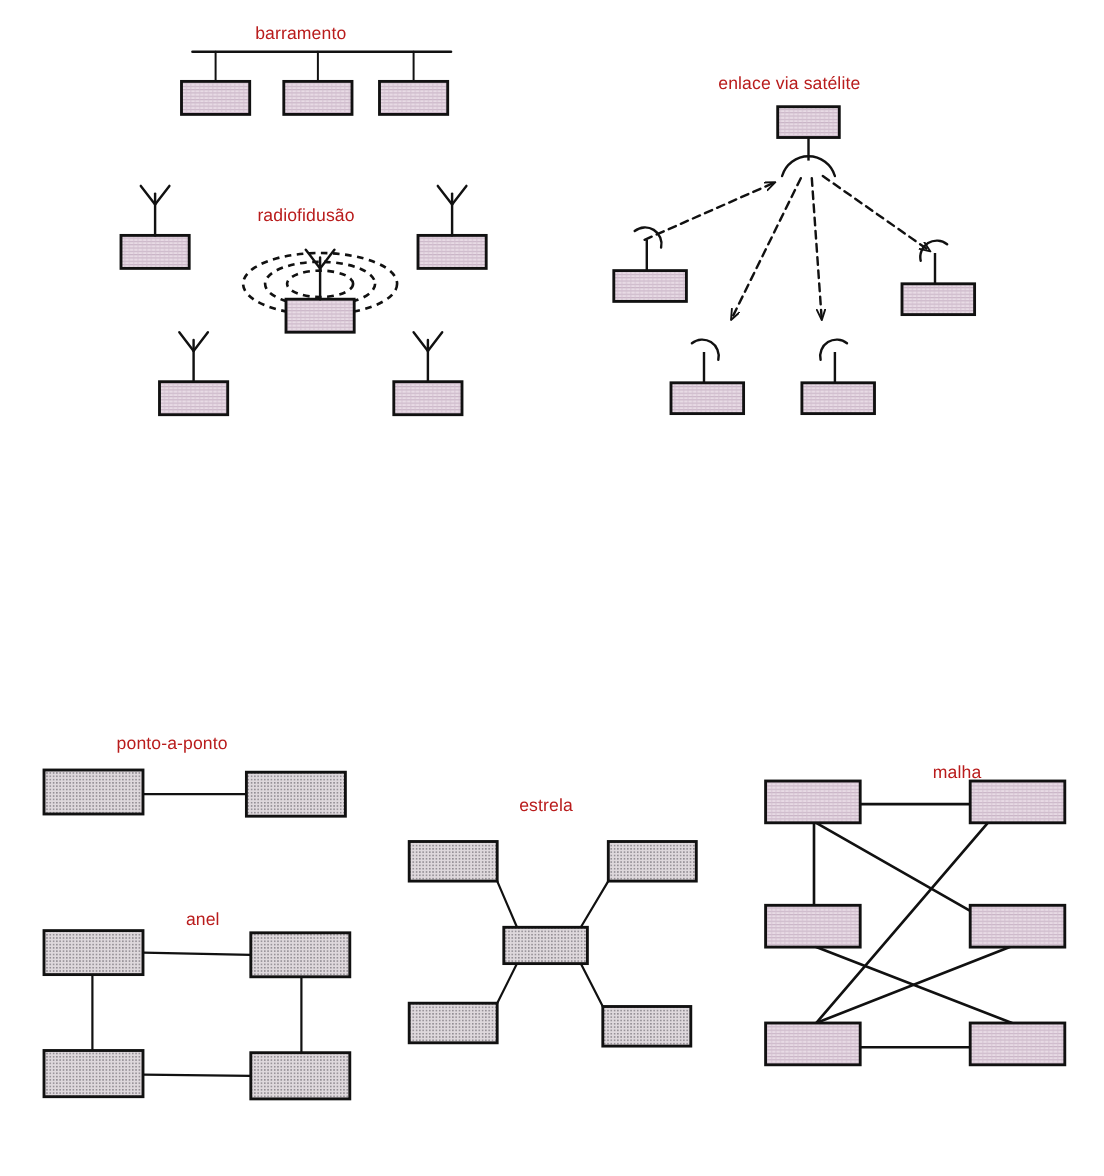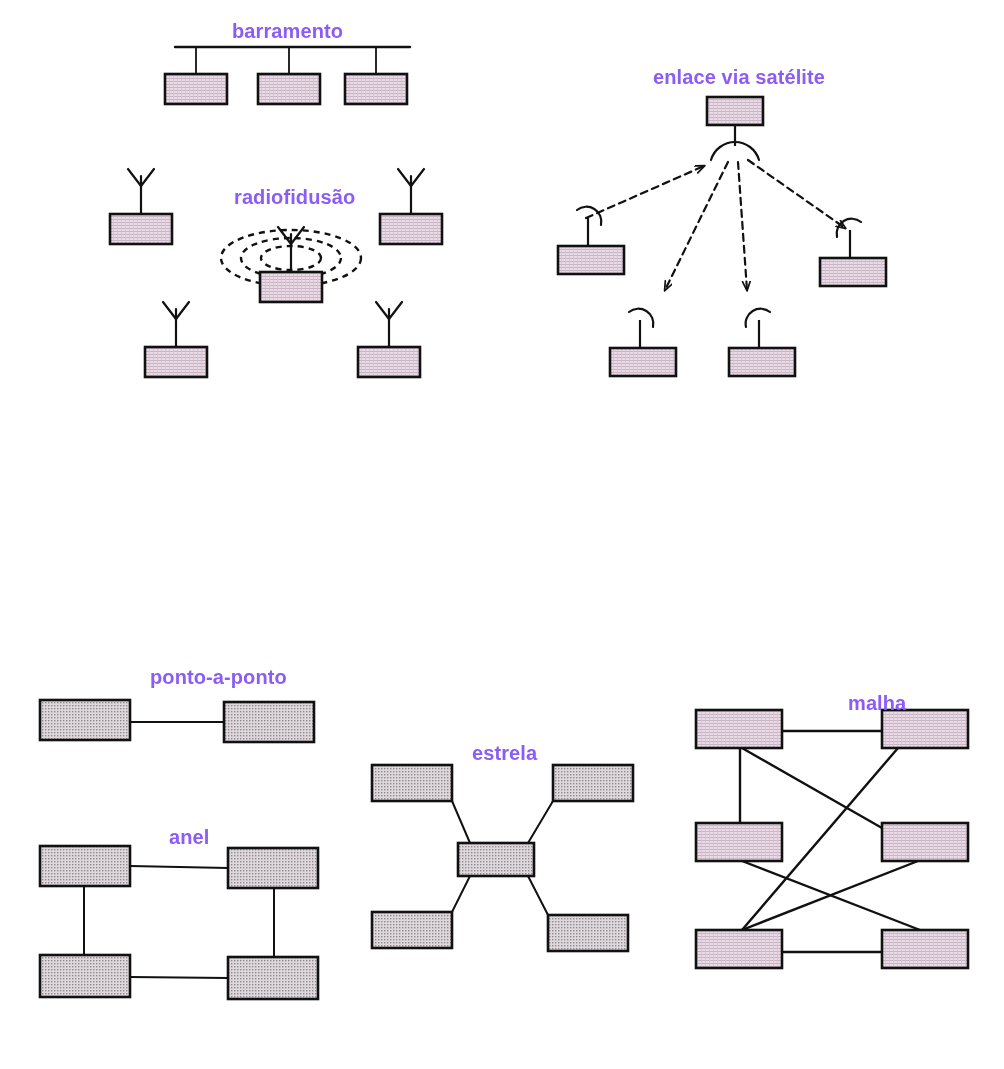--- a/index.html
+++ b/index.html
@@ -4,23 +4,22 @@
 <style>
   html,body{margin:0;padding:0;background:#ffffff;}
   body{
     width:1004px;height:1069px;position:relative;overflow:hidden;
     font-family:"Liberation Sans","DejaVu Sans",sans-serif;
     color:#111;
   }
   #canvas{position:absolute;left:0;top:0;width:1004px;height:1069px;}
   .lbl{
     position:absolute;white-space:nowrap;
-    font-size:20px;line-height:18px;color:#8b5cf6;
+    font-size:16px;line-height:18px;color:#b91c1c;
     letter-spacing:.1px;
-    font-weight:bold;
   }
   svg{position:absolute;left:0;top:0;width:1004px;height:1069px;overflow:visible;}
 </style>
 </head>
 <body>
 
 <div id="canvas">
   <svg id="scene" xmlns="http://www.w3.org/2000/svg">
     <defs>
       <pattern id="fill-pink" width="4" height="3" patternUnits="userSpaceOnUse">
@@ -142,18 +141,18 @@
         <g>
           <path d="M 861 222 A 15 15 0 0 0 837 237" fill="none" stroke="#111" stroke-width="2.2" stroke-linecap="round"></path>
           <line x1="850" y1="230" x2="850" y2="258" stroke="#111" stroke-width="2.2"></line>
         </g>
       </g>
   </svg>
   <div id="labels-layer">
       <div class="lbl" style="left: 232px; top: 22px;">barramento</div>
       <div class="lbl" style="left: 234px; top: 188px;">radiofidusão</div>
       <div class="lbl" style="left: 653px; top: 68px;">enlace via satélite</div>
-      <div class="lbl" style="left: 106px; top: 668px; margin-left: 44px;">ponto-a-ponto</div>
+      <div class="lbl" style="left: 106px; top: 668px;">ponto-a-ponto</div>
       <div class="lbl" style="left: 169px; top: 828px;">anel</div>
-      <div class="lbl" style="left: 472px; top: 744px;">estrela</div>
+      <div class="lbl" style="left: 472px; top: 724px;">estrela</div>
       <div class="lbl" style="left: 800px; top: 694px; margin-left: 48px;">malha</div>
     </div>
 </div>
 
 </body></html>

